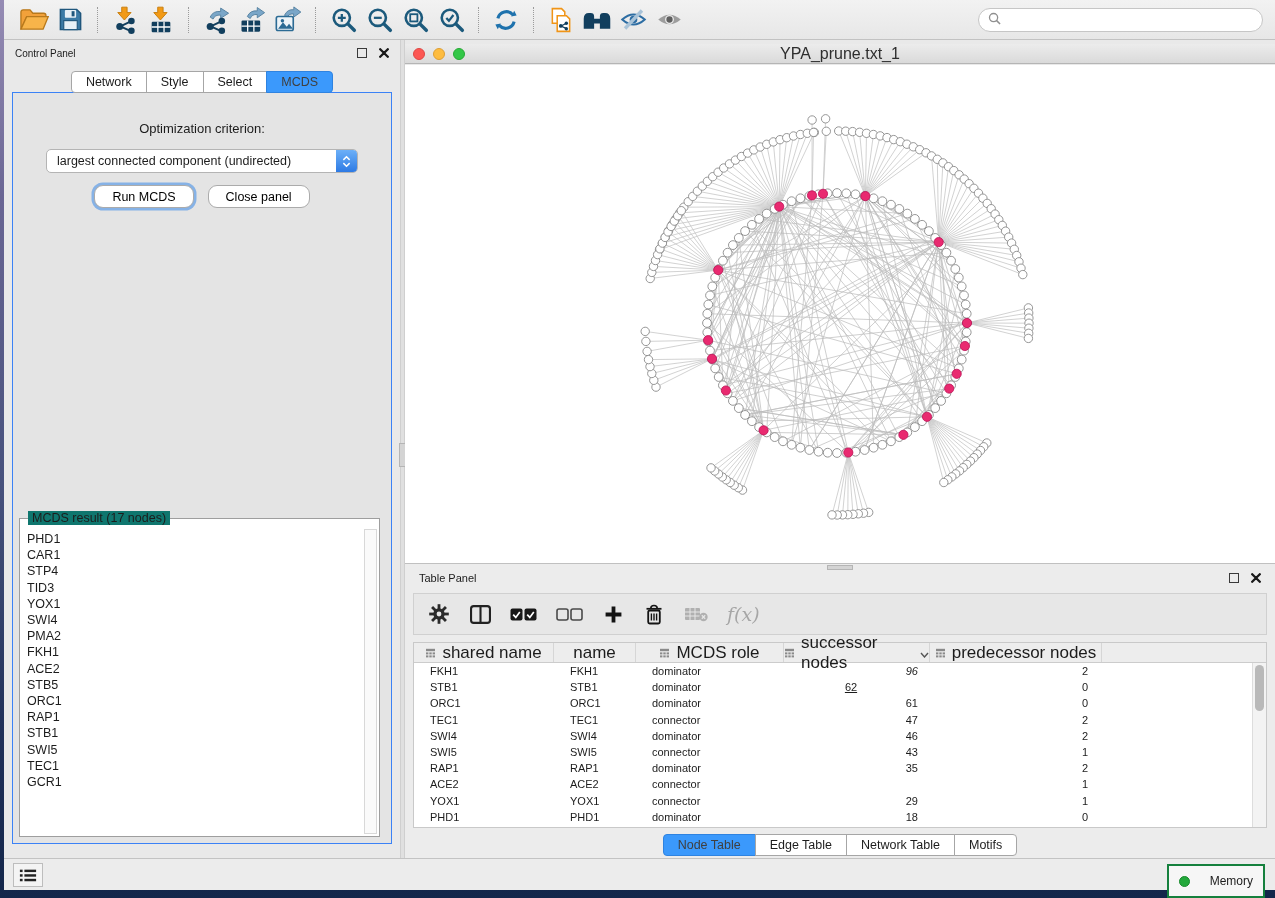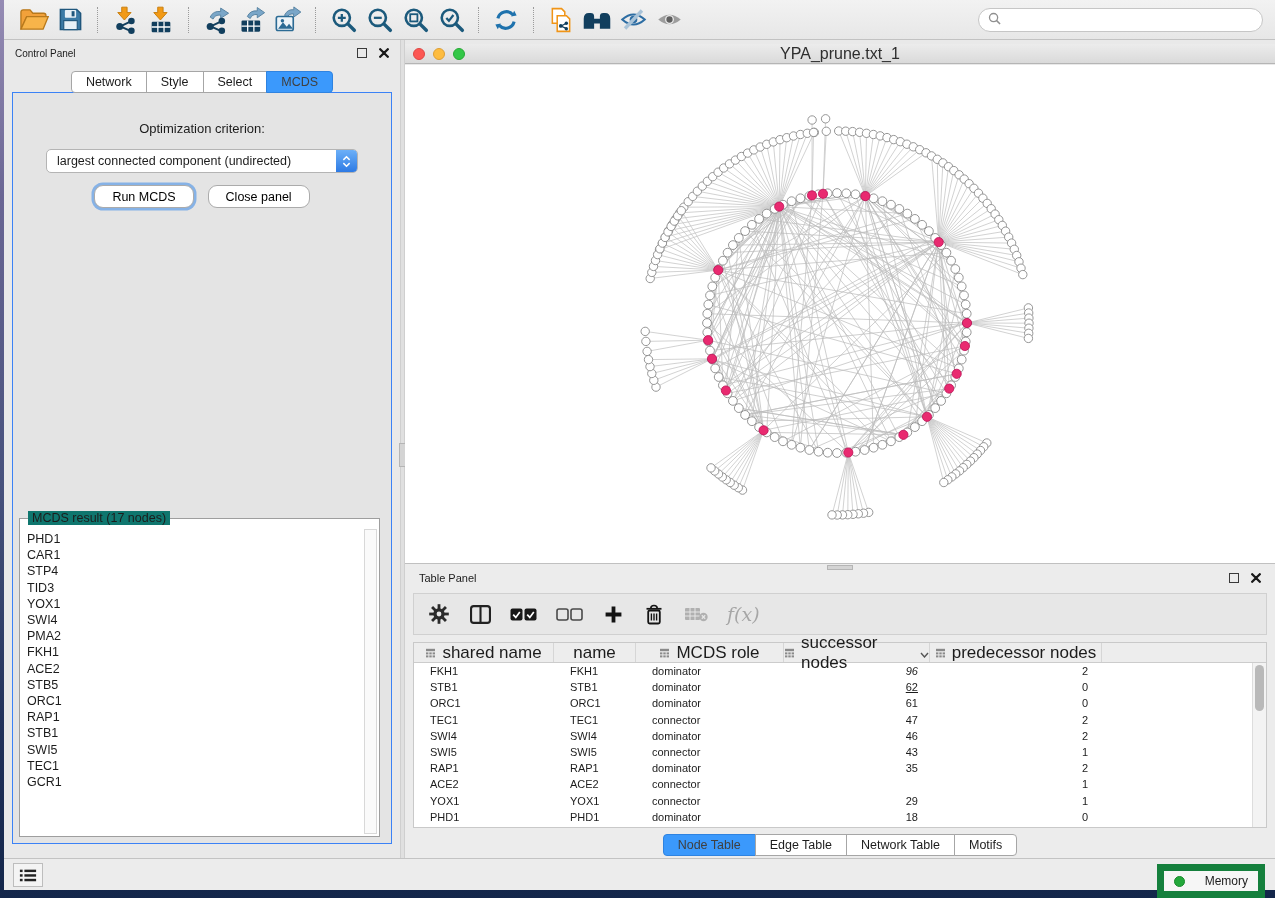--- a/index.html
+++ b/index.html
@@ -79,21 +79,21 @@
 .t-cell { white-space:nowrap; overflow:hidden; }
 .tbl-scrollbar { position:absolute; right:0; top:20px; bottom:0; width:14px; background:#f3f3f3; border-left:1px solid #ddd; }
 .tbl-scrollbar .thumb { position:absolute; top:2px; left:2px; width:9px; height:46px; border-radius:5px; background:#b9b9b9; }
 .tbl-tabs { position:absolute; top:270px; left:0; right:0; display:flex; justify-content:center; }
 
 
 .status-bar { position:absolute; left:0; right:0; bottom:0; height:32px; background:#ececec; border-top:1px solid #c3c3c3; }
 .sb-list-btn { position:absolute; left:9px; top:4px; width:30px; height:24px; background:#f4f4f4;
   border:1px solid #bdbdbd; display:flex; align-items:center; justify-content:center; }
 .memory-btn { position:absolute; right:10px; top:5px; height:34px; padding:0 10px; background:#f6f6f6;
-  border:7px solid #15803d; display:flex; align-items:center; gap:20px; font-size:12px; }
+  border:2px solid #15803d; display:flex; align-items:center; gap:20px; font-size:12px; }
 .mem-dot { width:11px; height:11px; border-radius:50%; background:#23a83b; border:1px solid #188a2c; }
 .fx-glyph { font-family:"DejaVu Serif",serif; font-style:italic; color:#a0a0a0; font-size:19px; }
 </style>
 </head>
 <body>
 
 <div class="desktop">
   <div class="window">
 
     <div class="toolbar">
@@ -1011,21 +1011,21 @@
                   <div class="t-cell" style="width: 140px; padding-left: 16px;">FKH1</div>
                   <div class="t-cell" style="width: 82px; padding-left: 16px;">FKH1</div>
                   <div class="t-cell" style="width: 148px; padding-left: 16px;">dominator</div>
                   <div class="t-cell" style="width: 146px; text-align: right; padding-right: 12px; font-style: italic;">96</div>
                   <div class="t-cell" style="width: 172px; text-align: right; padding-right: 14px;">2</div>
                 </div>
                 <div class="t-row">
                   <div class="t-cell" style="width: 140px; padding-left: 16px;">STB1</div>
                   <div class="t-cell" style="width: 82px; padding-left: 16px;">STB1</div>
                   <div class="t-cell" style="width: 148px; padding-left: 16px;">dominator</div>
-                  <div class="t-cell" style="width: 146px; text-align: right; padding-right: 12px; text-decoration: underline;">62</div>
+                  <div class="t-cell" style="width: 146px; text-align: center; padding-right: 12px; text-decoration: underline;">62</div>
                   <div class="t-cell" style="width: 172px; text-align: right; padding-right: 14px;">0</div>
                 </div>
                 <div class="t-row">
                   <div class="t-cell" style="width: 140px; padding-left: 16px;">ORC1</div>
                   <div class="t-cell" style="width: 82px; padding-left: 16px;">ORC1</div>
                   <div class="t-cell" style="width: 148px; padding-left: 16px;">dominator</div>
                   <div class="t-cell" style="width: 146px; text-align: right; padding-right: 12px;">61</div>
                   <div class="t-cell" style="width: 172px; text-align: right; padding-right: 14px;">0</div>
                 </div>
                 <div class="t-row">

